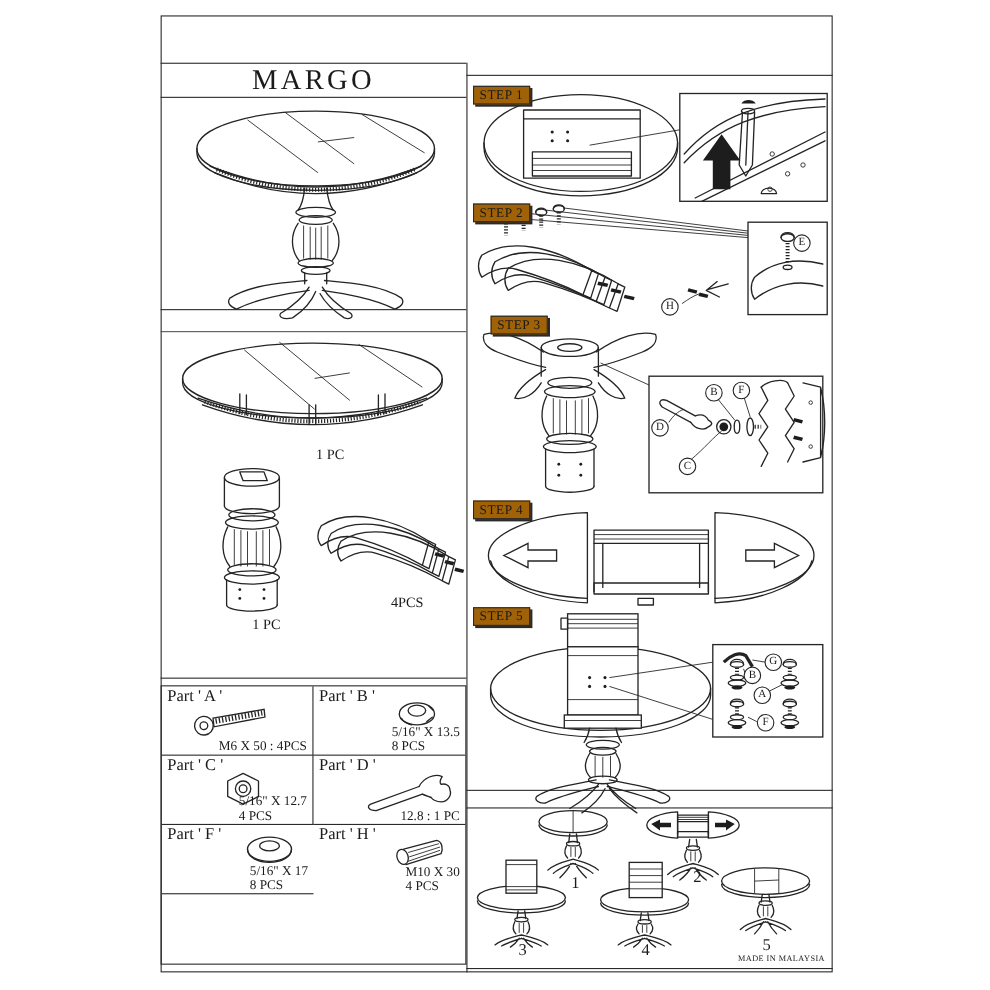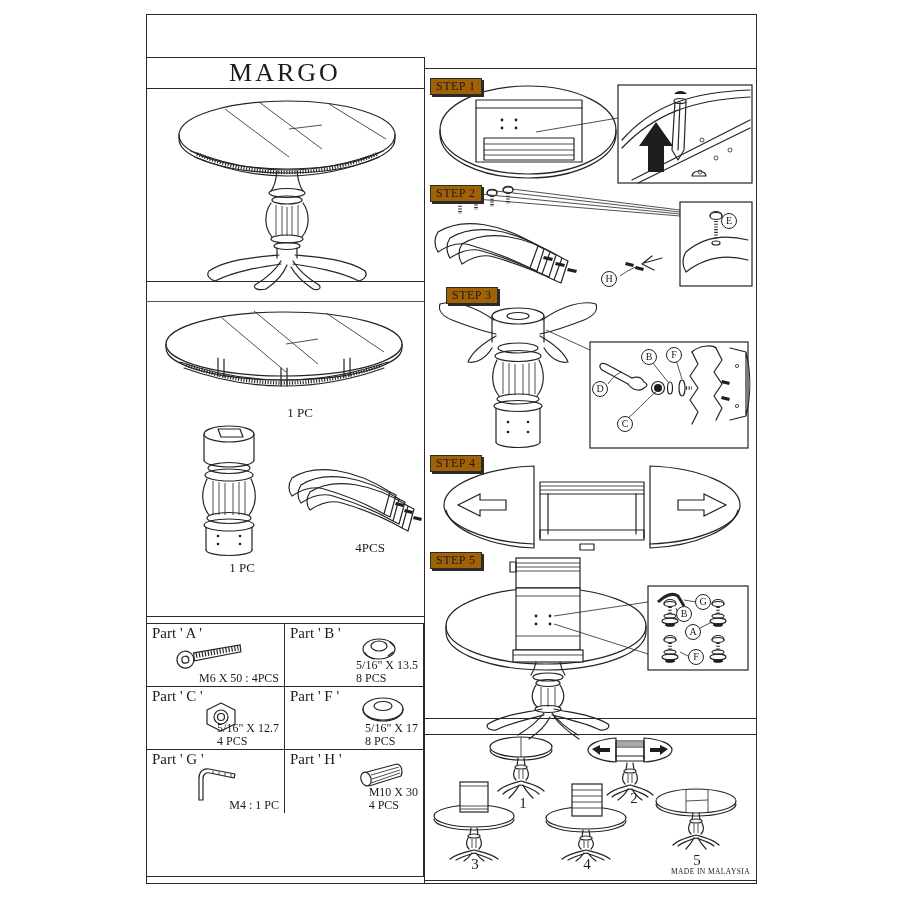--- a/index.html
+++ b/index.html
@@ -137,35 +137,35 @@
     <div class="pcell br bb">
       <span class="plabel">Part ' C '</span>
       <svg style="left:56px;top:14px;" width="36" height="32" viewBox="0 0 36 32">
         <polygon class="k" points="18,2 32,9 32,23 18,30 4,23 4,9"></polygon>
           <circle class="k" cx="18" cy="16" r="7"></circle>
           <circle class="k" cx="18" cy="16" r="3.5"></circle>
       </svg>
       <span class="pspec"><span>5/16" X 12.7</span><span class="qline">4 PCS</span></span>
     </div>
     <div class="pcell bb">
+      <span class="plabel">Part ' D '</span>
+      <svg style="left:46px;top:12px;" width="84" height="42" viewBox="0 0 84 42">
+        <path class="k" d="M6,32 L50,16 M11,38 L53,23 M6,32 C2,34 4,38 11,38"></path>
+        <path class="k" d="M50,16 C54,8 64,4 71,7 M71,7 C69,10 68,12 70,14 M70,14 C74,13 78,15 78,19 M78,19 C80,24 76,30 70,30 M70,30 C66,30 62,28 61,26 M61,26 C58,25 55,24 53,23"></path>
+      </svg>
+      <span class="pspec"><span>12.8 : 1 PC</span><span class="qline"></span></span>
+    </div>
+    <div class="pcell bb">
       <span class="plabel">Part ' F '</span>
       <svg style="left:72px;top:8px;" width="52" height="30" viewBox="0 0 52 30">
         <ellipse class="k" cx="26" cy="14" rx="20" ry="11"></ellipse>
           <ellipse class="k" cx="26" cy="11" rx="9" ry="4.5"></ellipse>
         <path class="k" d="M6,14 C6,21 15,26 26,26 C37,26 46,21 46,14"></path>
       </svg>
       <span class="pspec"><span>5/16" X 17</span><span class="qline">8 PCS</span></span>
-    </div>
-    <div class="pcell br">
-      <span class="plabel">Part ' G '</span>
-      <svg style="left:42px;top:10px;" width="52" height="46" viewBox="0 0 52 46">
-        <path class="k" d="M10,40 L10,18 C10,12 14,8 20,9 L46,14 M14,40 L14,19 C14,14 17,12 21,13 L45,18 M10,40 L14,40 M46,14 L45,18"></path>
-        <path class="k7" d="M24,10.5 L24,14 M30,11.5 L30,15 M36,12.5 L36,16 M42,13.5 L42,17"></path>
-      </svg>
-      <span class="pspec"><span>M4 : 1 PC</span><span class="qline"></span></span>
     </div>
     <div class="pcell">
       <span class="plabel">Part ' H '</span>
       <svg style="left:72px;top:10px;" width="50" height="28" viewBox="0 0 50 28">
         <ellipse class="k" cx="9" cy="19" rx="5" ry="7" transform="rotate(-18 9 19)"></ellipse>
         <path class="k" d="M10,12 L40,4 M12,26 L44,16 M40,4 C45,5 46,12 44,16"></path>
         <path class="k7" d="M14,15 L42,7 M15,19 L43,10 M14,23 L43,13"></path>
       </svg>
       <span class="pspec"><span>M10 X 30</span><span class="qline">4 PCS</span></span>
     </div>

